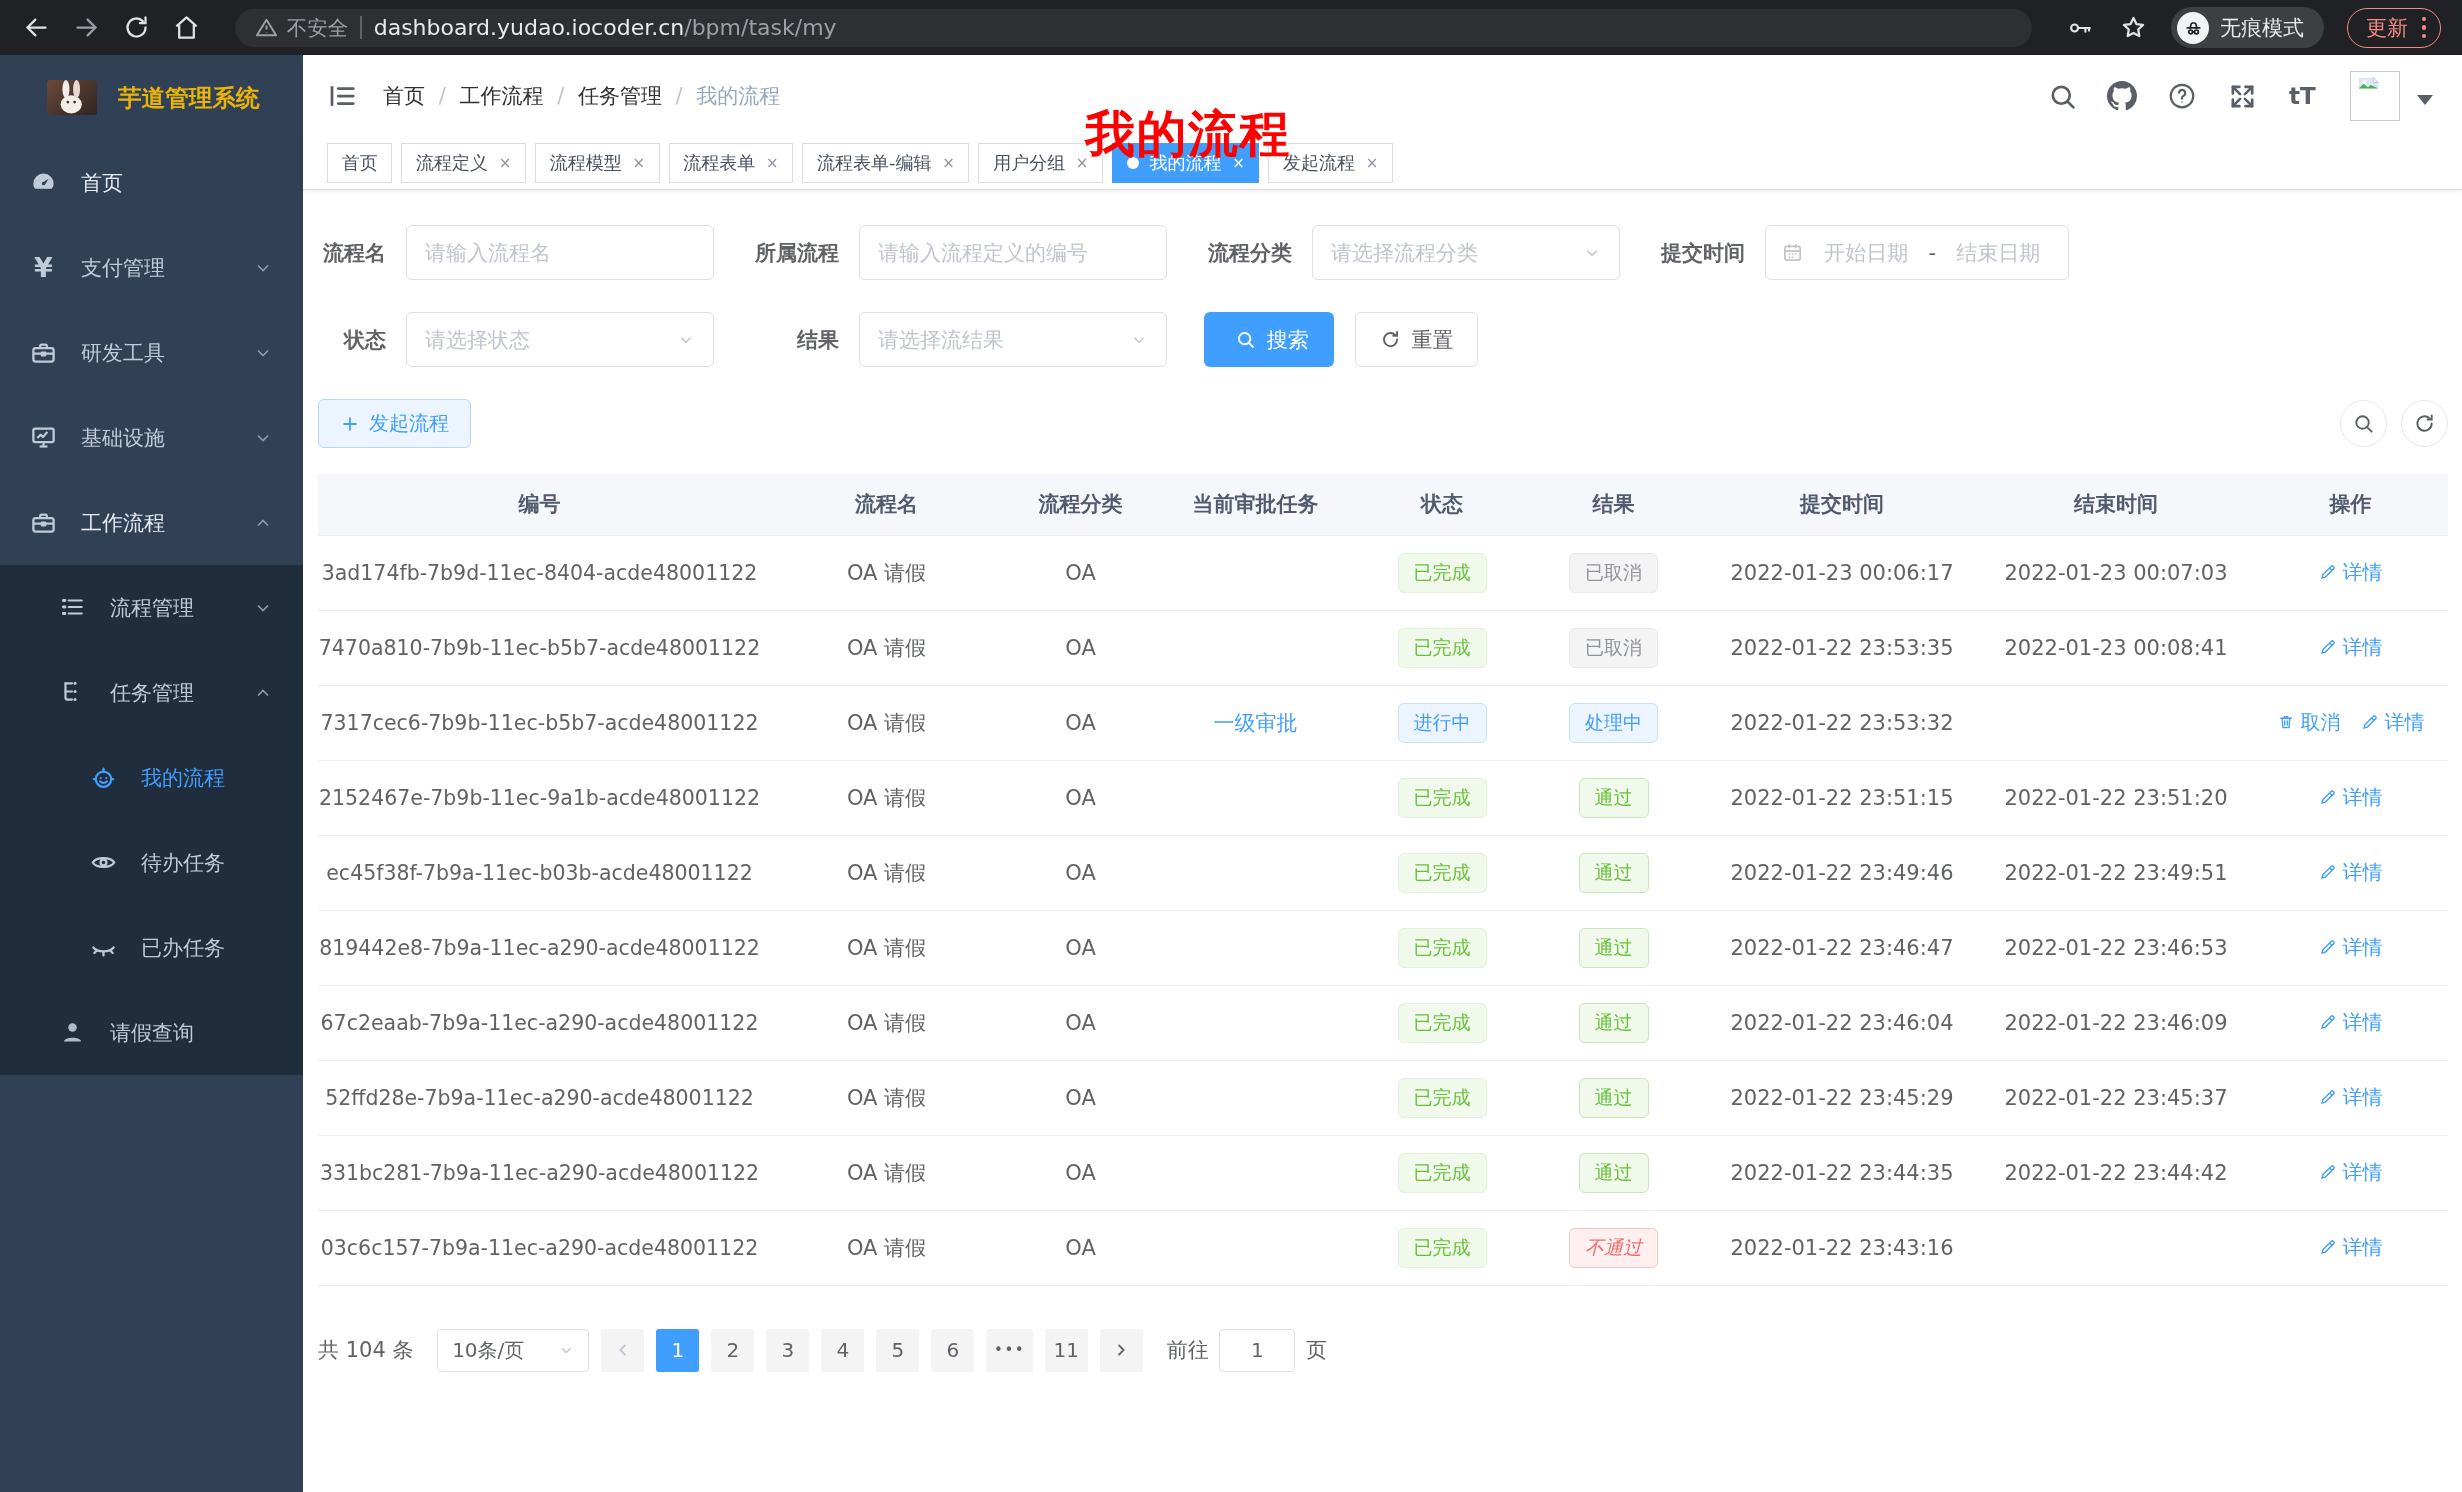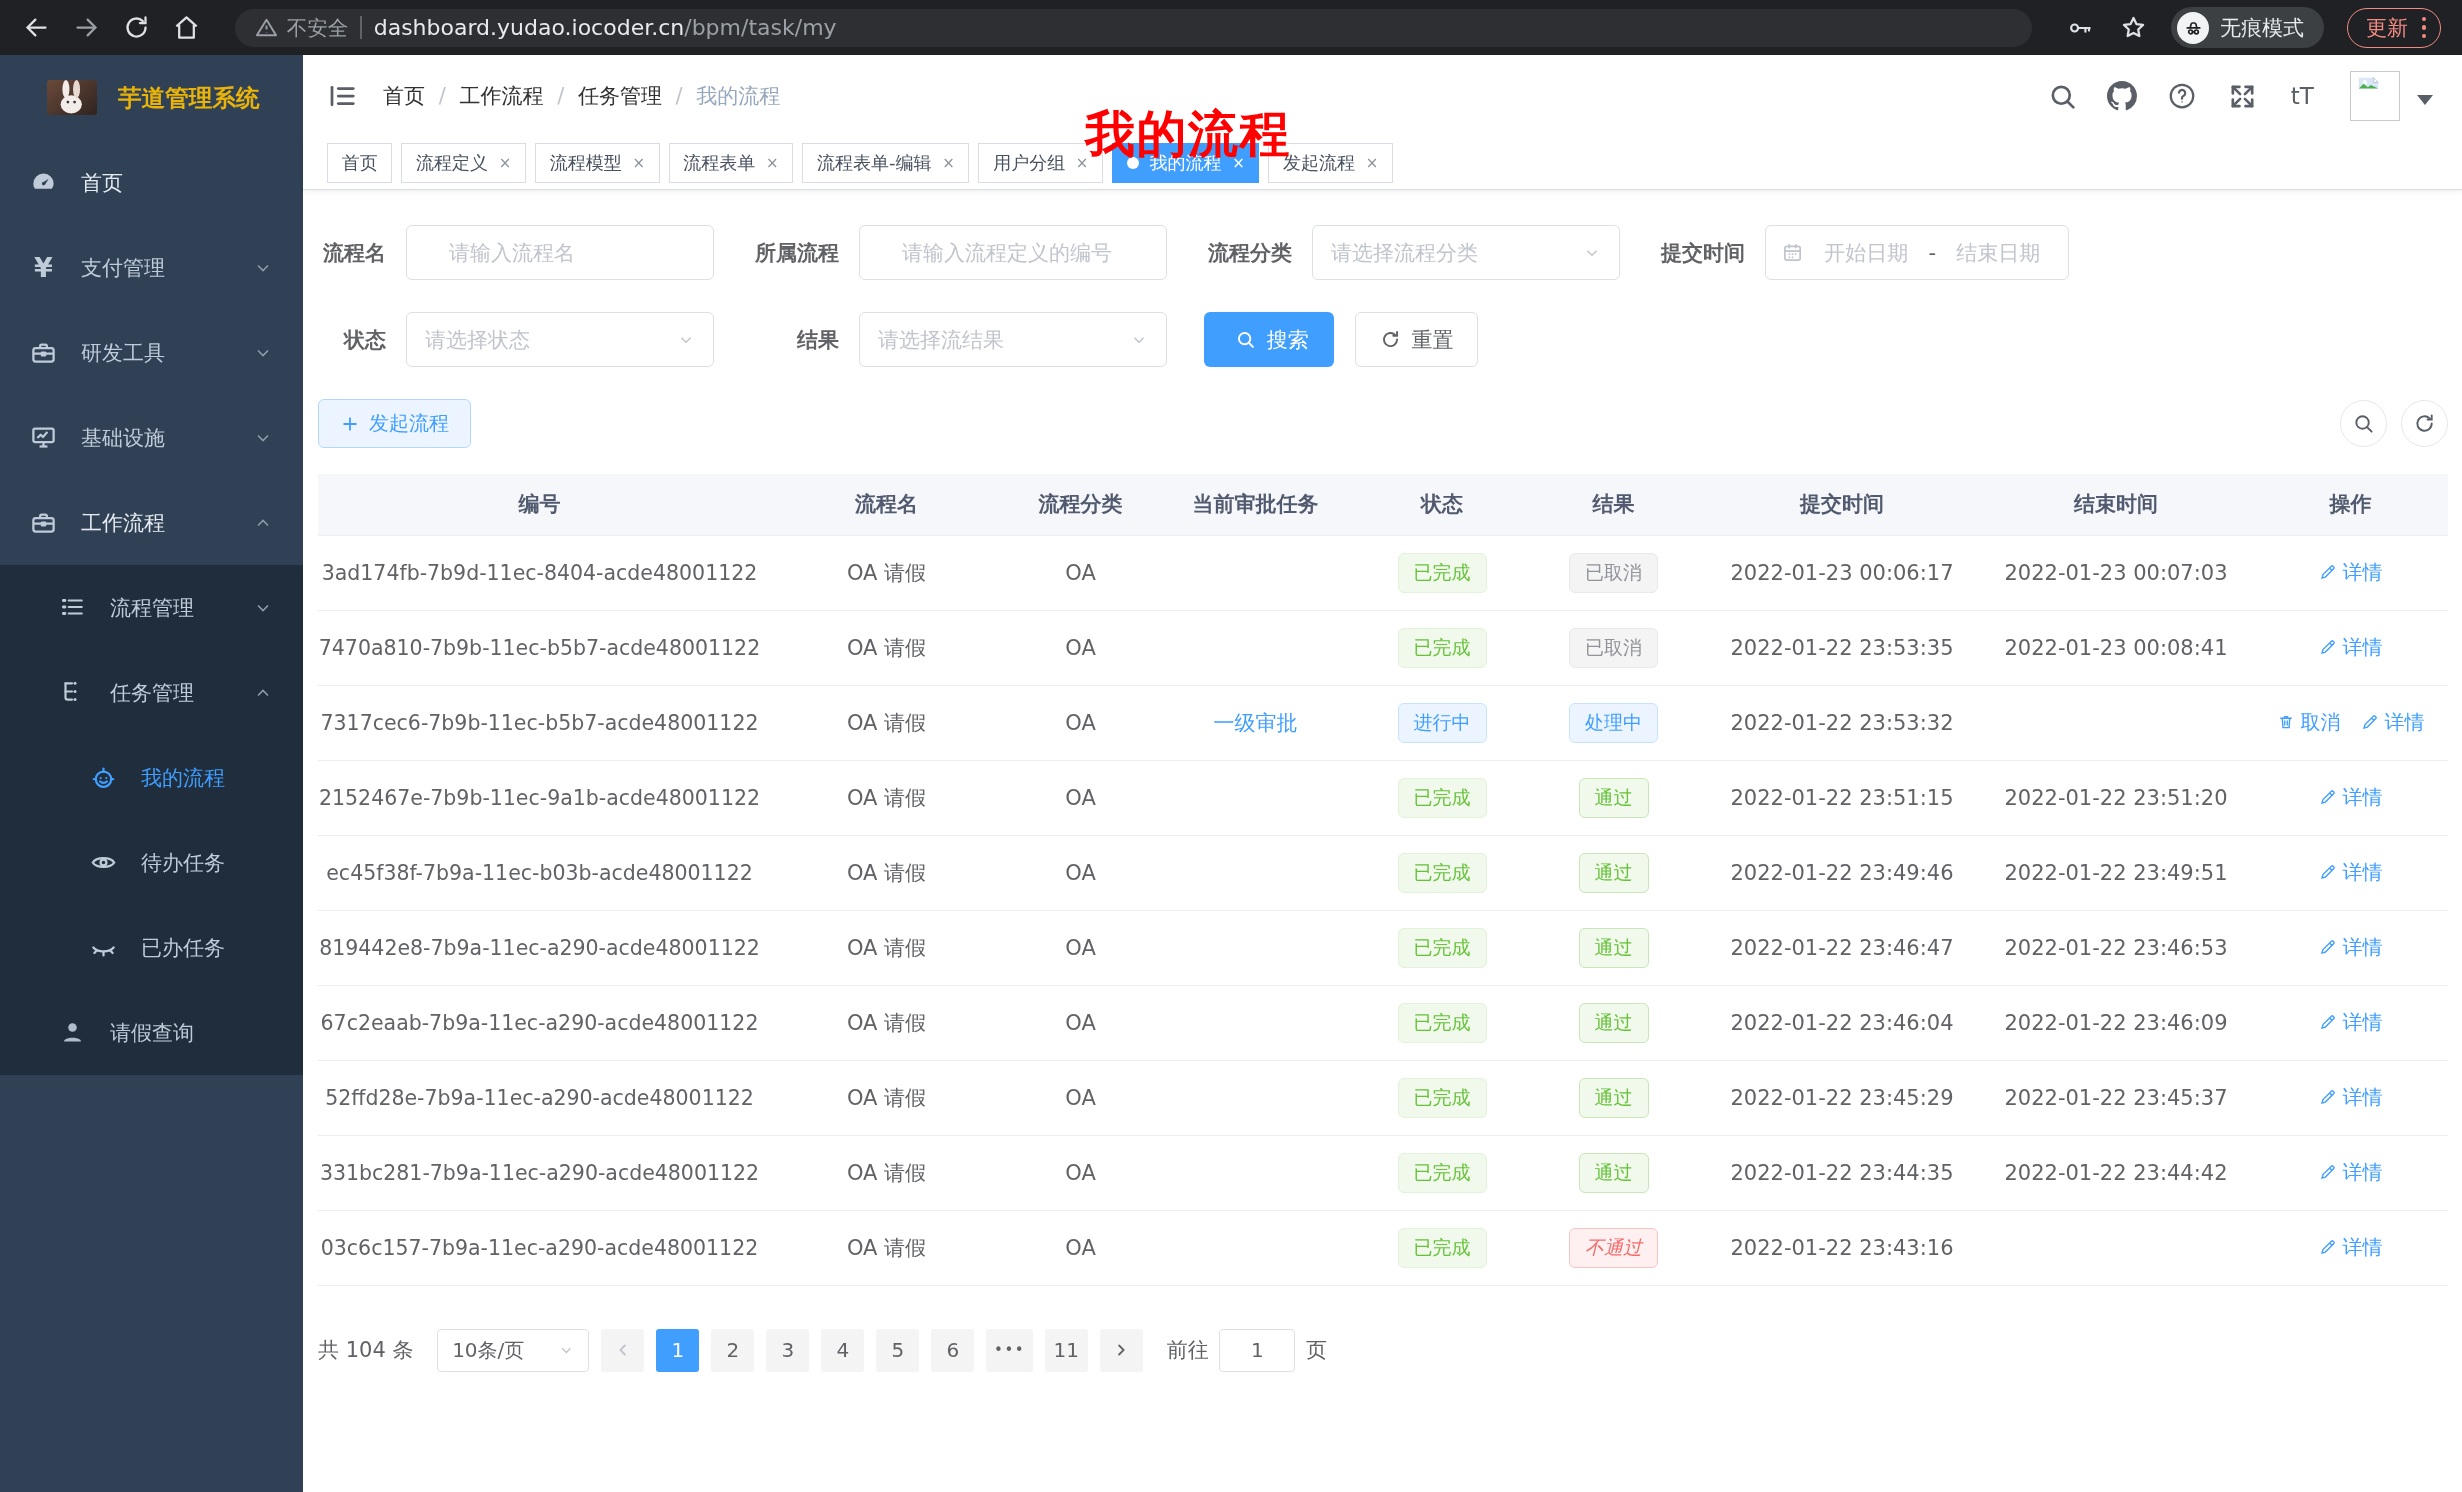--- a/index.html
+++ b/index.html
@@ -43,41 +43,41 @@
 
   
   .main { flex:1; display:flex; flex-direction:column; background:#fff; position:relative; }
 
   .navbar { height:82px; display:flex; align-items:center; padding:0 30px 0 24px; background:#fff; position:relative; }
   .hamburger { width:30px; height:30px; color:#5a5e66; margin-right:26px; cursor:pointer; }
   .crumbs { display:flex; align-items:center; gap:13.7px; font-size:21px; color:#303133; white-space:nowrap; }
   .crumbs .sep { color:#c0c4cc; }
   .crumbs .last { color:#97a8be; }
   .nav-spacer { flex:1; }
-  .top-ic { width:30px; height:30px; color:#5a5e66; margin-left:30px; cursor:pointer; display:flex; align-items:center; justify-content:center; font-weight:400; }
+  .top-ic { width:30px; height:30px; color:#5a5e66; margin-left:30px; cursor:pointer; display:flex; align-items:center; justify-content:center; font-weight:700; }
   .avatar-box { width:50px; height:50px; border:1.5px solid #c6cad1; background:#fff; margin-left:33px; position:relative; }
   .avatar-box svg { position:absolute; top:2.3px; left:2.3px; }
   .caret-down { width:0; height:0; border-left:8.4px solid transparent; border-right:8.4px solid transparent; border-top:10px solid #5a5e66; margin-left:16.7px; margin-top:7.6px; }
   .red-note { position:absolute; left:782px; top:46px; font-size:50px; font-weight:700; color:#ff0000; z-index:5; letter-spacing:1.5px; }
 
   .tagsview { height:53px; border-bottom:1.5px solid #d8dce5; box-shadow:0 1.5px 4.6px rgba(0,0,0,.06); display:flex; align-items:center; padding-left:24px; gap:9px; background:#fff; }
   .tab { height:40px; border:1.5px solid #d8dce5; background:#fff; color:#495060; font-size:18px; display:flex; align-items:center; padding:0 13.7px; gap:10.7px; cursor:pointer; white-space:nowrap; }
   .tab .x { color:#8d939e; font-size:15px; }
   .tab.active { background:#409eff; border-color:#409eff; color:#fff; }
   .tab.active .x { color:#fff; }
   .tab .dot { width:12px; height:12px; border-radius:50%; background:#fff; }
 
   
   .page { padding:35px 15px 0 15px; position:relative; }
   .frow { display:flex; align-items:center; margin-bottom:32px; }
   .fg { display:flex; align-items:center; margin-right:37px; }
   .fg label { font-weight:700; color:#606266; margin-right:20px; white-space:nowrap; display:inline-block; text-align:right; }
   .lw90 { min-width:68px; } .lw115 { min-width:88px; }
   .inp, .sel { width:308px; height:55px; border:1.5px solid #dcdfe6; border-radius:6px; background:#fff; display:flex; align-items:center; padding:0 18px; color:#c0c4cc; font-size:21px; position:relative; }
-  .inp input { border:none; outline:none; width:100%; font-size:21px; color:#0369a1; font-family:inherit; background:transparent;margin-left:24px; }
+  .inp input { border:none; outline:none; width:100%; font-size:21px; color:#0369a1; font-family:inherit; background:transparent; }
   .inp input::placeholder { color:#c0c4cc; }
   .sel .ph { flex:1; white-space:nowrap; overflow:hidden; }
   .sel .sc { color:#c0c4cc; }
   .daterange { width:304px; height:55px; border:1.5px solid #dcdfe6; border-radius:6px; display:flex; align-items:center; padding:0 15px; gap:7.6px; color:#c0c4cc; font-size:21px; }
   .daterange .dr-part { flex:1; text-align:center; white-space:nowrap; }
   .daterange .dash { color:#606266; }
   .btn { height:55px; border-radius:6px; font-size:21px; display:inline-flex; align-items:center; gap:10.7px; padding:0 24px; cursor:pointer; border:1.5px solid transparent; font-family:inherit; }
   .btn-primary { background:#409eff; color:#fff; }
   .btn-plain { background:#fff; border-color:#dcdfe6; color:#606266; }
   .btn-create { height:49px; background:#ecf5ff; border:1.5px solid #b3d8ff; color:#409eff; font-size:20px; padding:0 21px; border-radius:6px; display:inline-flex; align-items:center; gap:9px; cursor:pointer; }

